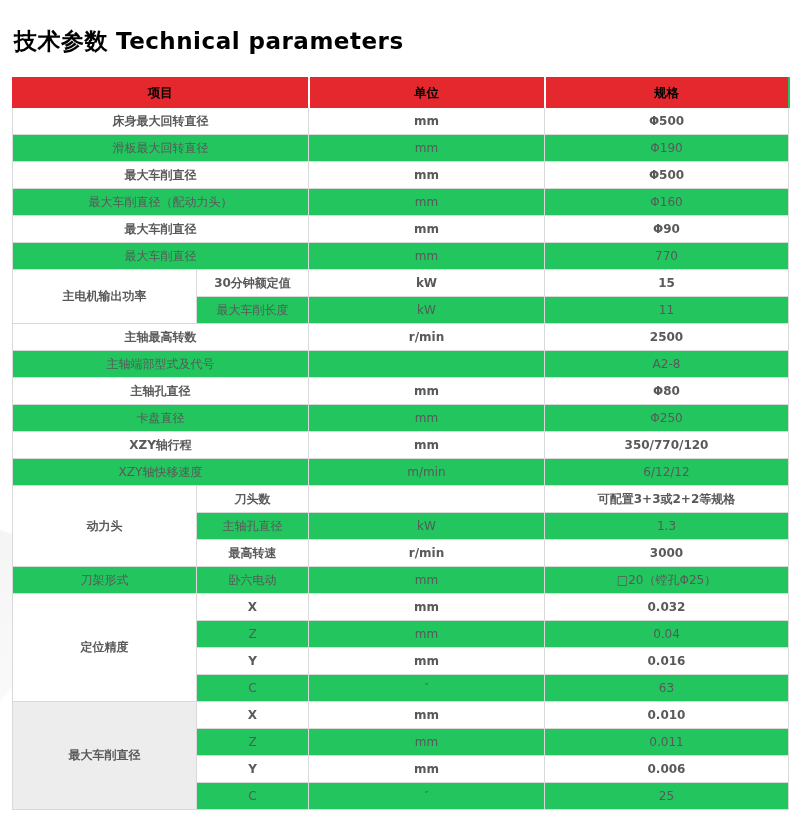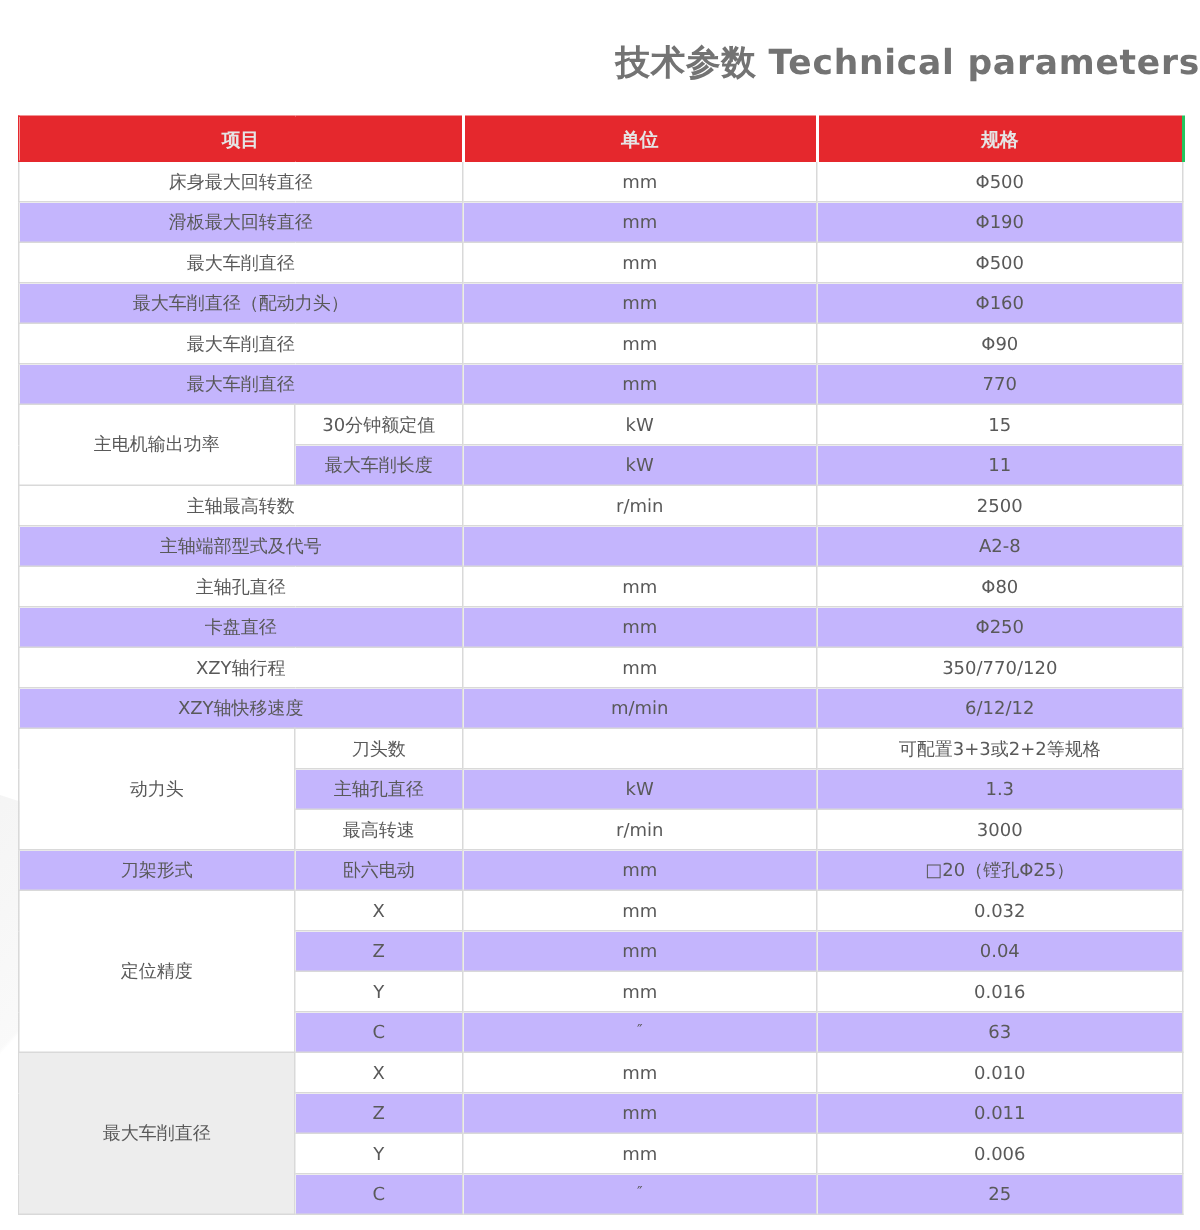--- a/index.html
+++ b/index.html
@@ -15,23 +15,22 @@
   .deco-left{
     left:-70px;top:540px;width:160px;height:260px;
     background:linear-gradient(115deg,#efefef 0%,#f7f7f7 55%,rgba(255,255,255,0) 56%);
     transform:rotate(18deg);opacity:.7;
   }
   .page{position:relative;z-index:1;}
   .title{
     margin:26px 0 20px 14px;
     font-size:23px;
     font-weight:bold;
-    color:#737373;
+    color:#000000;
     letter-spacing:.5px;
-    text-align:right;
   }
   .title .cn{margin-right:8px;}
   table.spec{
     width:776px;
     margin:0 12px;
     border-collapse:collapse;
     table-layout:fixed;
     font-size:12px;
     color:#595959;
   }
@@ -40,30 +39,30 @@
     text-align:center;
     vertical-align:middle;
     padding:0 4px;
     height:26px;
     line-height:1.2;
     overflow:hidden;
     white-space:nowrap;
   }
   table.spec thead th{
     background:#e5282d;
-    color:#e5e5e5;
+    color:#000000;
     font-weight:bold;
     font-size:12.5px;
     height:29px;
     border:1px solid #e5282d;
     border-right:2px solid #ffffff;
   }
   table.spec thead th:last-child{border-right:2px solid #22c55e;}
-  tr.even td{background:#ffffff;}
-  tr.odd td{background:#c4b5fd;margin-left:43px;}
+  tr.even td{background:#ffffff;font-weight:bold;}
+  tr.odd td{background:#22c55e;margin-left:43px;}
   td.groupcell{background:#ffffff !important;}
   td.groupcell.gray{background:#ededed !important;}
   .unit-small{font-size:10px;}
 </style>
 </head>
 <body>
 
 <div class="deco deco-left"></div>
 
 <div class="page">

